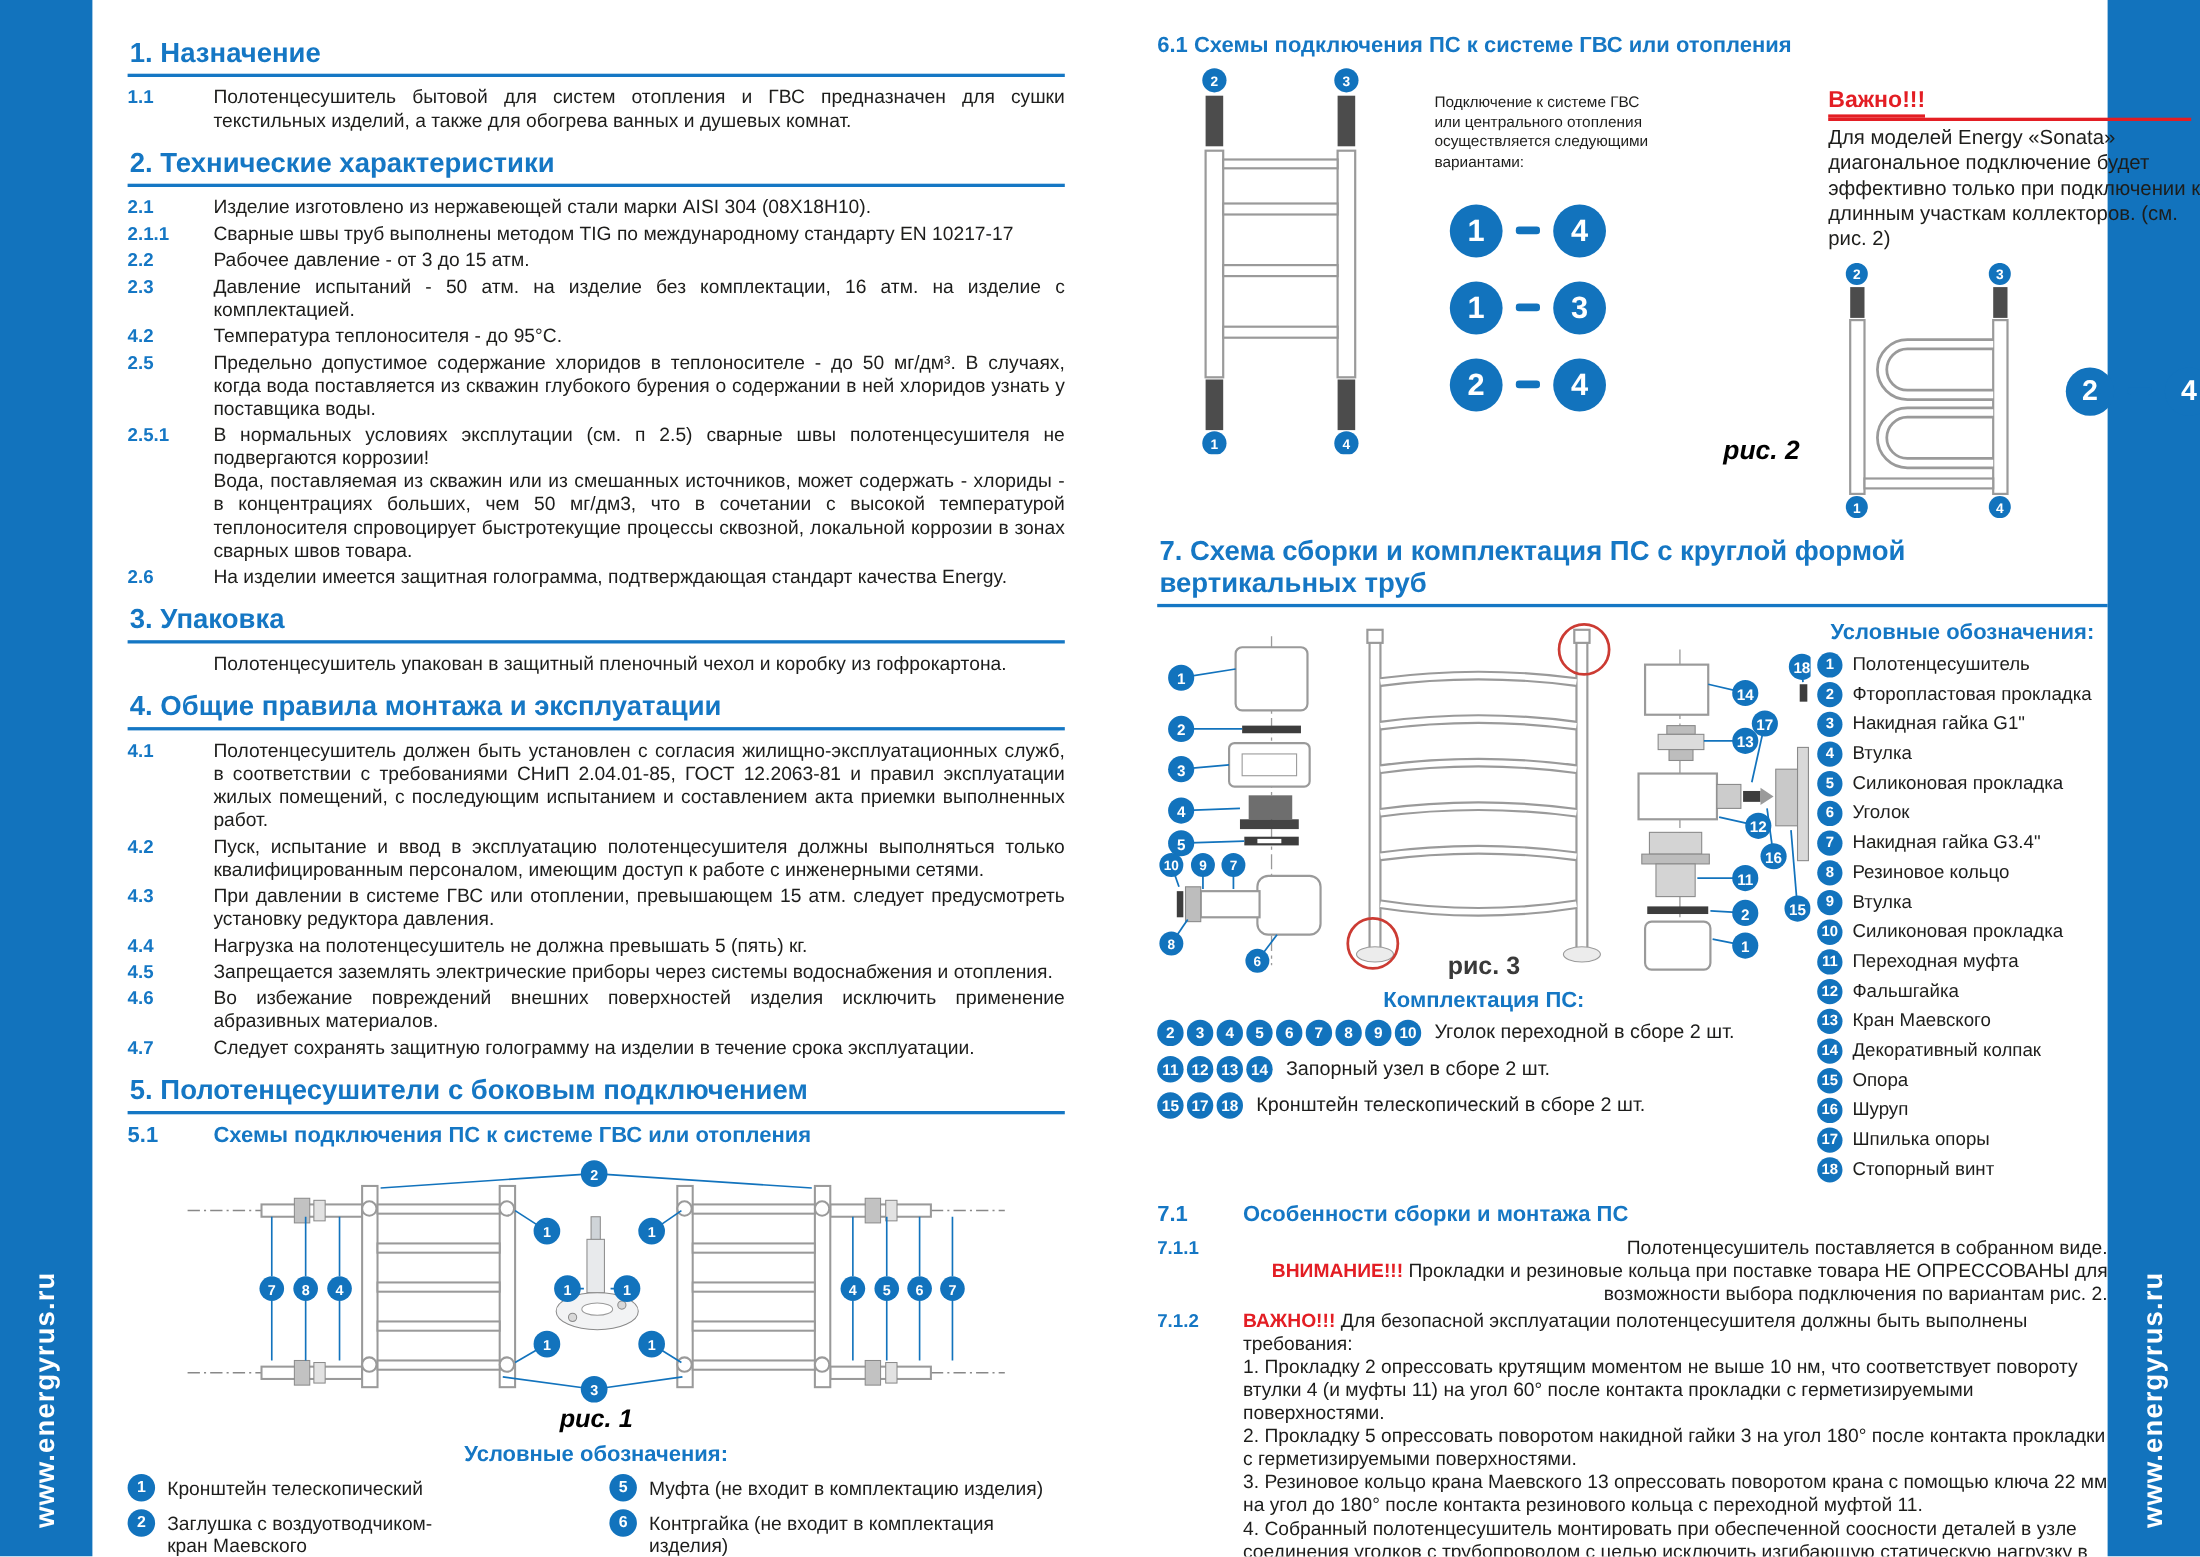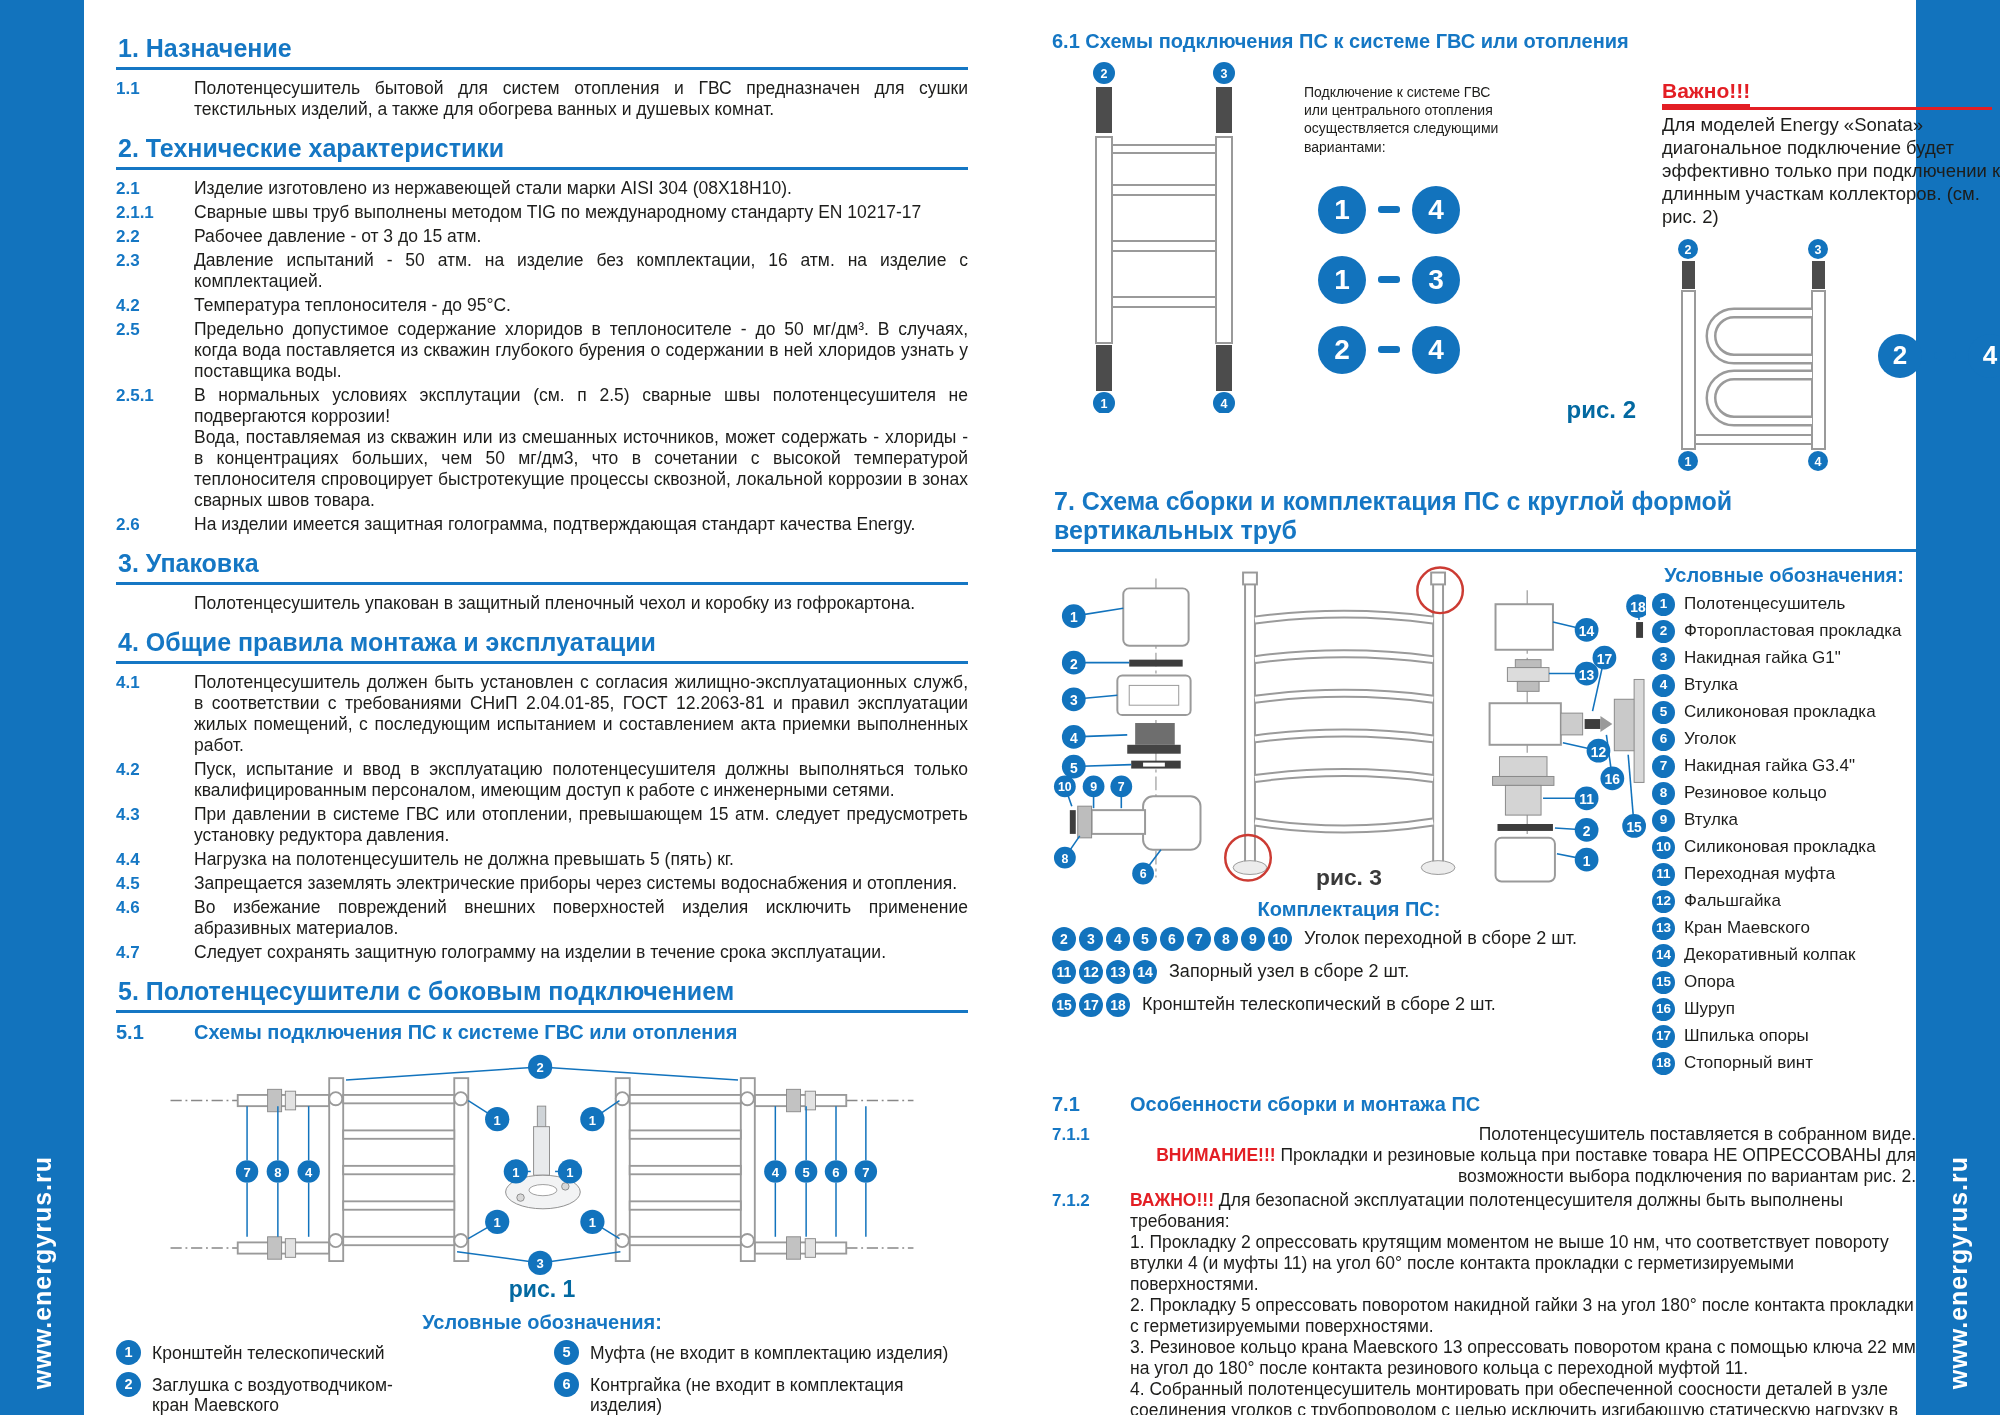--- a/index.html
+++ b/index.html
@@ -36,21 +36,21 @@
         background:#1273bd; color:#fff; font-weight:bold; font-size:14.5px;
         align-items:center; justify-content:center; }
   .legend-title { color:#1577c4; font-weight:bold; font-size:20px; margin:8px 0 6px;text-align:center; }
   .lcols { display:flex; }
   .lcol-a { width:438px; }
   .lcol-b { width:414px; }
   .lrow { display:flex; gap:11px; margin-bottom:7px; align-items:flex-start;
           font-size:17.5px; line-height:1.15; }
   .lrow .t { white-space:pre-line; padding-top:3px; }
 
-  .figcap { font-weight:bold; font-size:23px; color:#0369a1; text-align:center; }
+  .figcap { font-weight:bold; font-size:23px; color:#000000; text-align:center;font-style:italic; }
 
   .row6 { display:flex; gap:12px; margin-top:2px; }
   .mid6 { flex:none; width:346px; padding-top:22px; }
   .mid6 .intro { font-size:14px; line-height:1.3; white-space:pre-line; margin-bottom:30px; }
   .variant { display:flex; align-items:center; margin:14px 0 22px 14px; }
   .vc { flex:none; width:48px; height:48px; border-radius:50%; background:#1273bd; color:#fff;
         font-weight:bold; font-size:28px; display:flex; align-items:center; justify-content:center; }
   .vdash { width:22px; height:7px; background:#1273bd; border-radius:3px; margin:0 12px; }
   .fig2cap { text-align:right; padding-right:14px; margin-top:4px; font-size:24px; }
 

